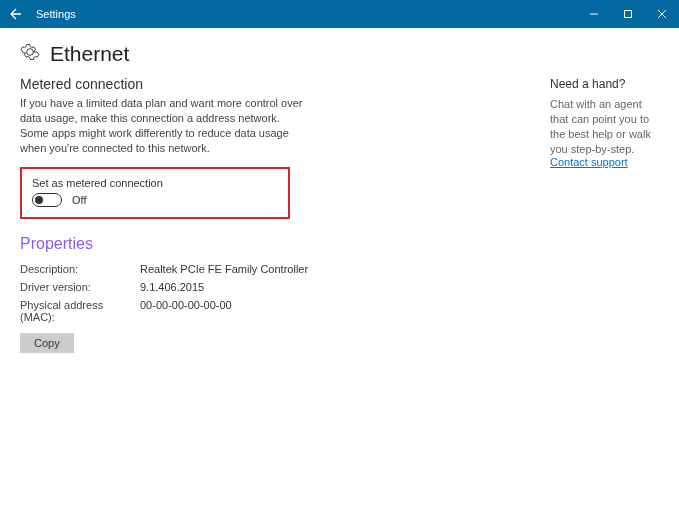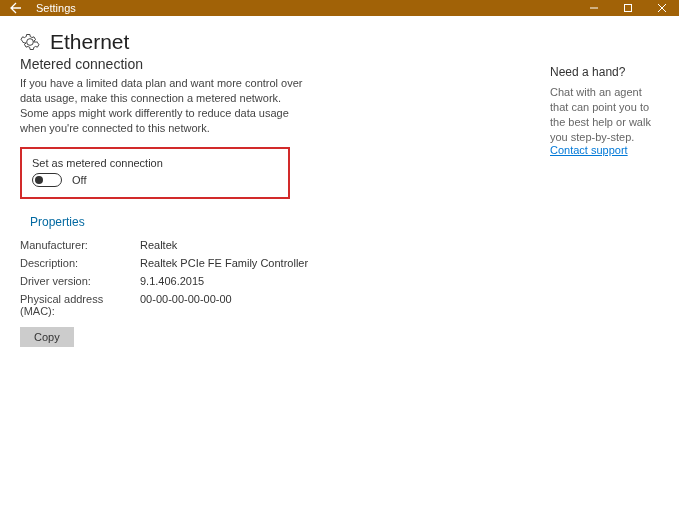--- a/index.html
+++ b/index.html
@@ -6,22 +6,22 @@
     body {
       font-family: "Segoe UI", sans-serif;
       background: #fff;
       width: 679px;
       height: 531px;
       overflow: hidden;
       font-size: 12px;
       color: #333;
     }
     .titlebar {
-      background: #a16207;
-      height: 16px;
+      background: #0369a1;
+      height: 28px;
       display: flex;
       align-items: center;
       color: #fff;
     }
     .back-btn {
       width: 32px;
       height: 24px;
       display: flex;
       align-items: center;
       justify-content: center;
@@ -51,23 +51,23 @@
     }
     .side {
       flex: 1;
       padding-left: 100px;
       padding-top: 35px;
       font-size: 11px;
       color: #666;
     }
     .page-header {
       display: flex;
-      align-items: center;
+      align-items: flex-start;
       gap: 10px;
-      margin-bottom: 2px;
+      margin-bottom: 10px;
     }
     .page-title {
       font-size: 21px;
       font-weight: 400;
       color: #222;
     }
     .section-h {
       font-size: 14px;
       font-weight: 400;
       color: #333;
@@ -111,25 +111,24 @@
       border-radius: 50%;
       position: absolute;
       left: 2px;
       top: 1.3px;
     }
     .toggle-state {
       font-size: 11px;
       color: #333;
     }
     .props-section-h {
-      font-size: 12px;
+      font-size: 16px;
       font-weight: 400;
-      color: #0369a1;
+      color: #8b5cf6;
       margin-bottom: 10px;
-      margin-left: 10px;
     }
     .props-table {
       font-size: 11px;
       color: #333;
     }
     .prop-row {
       display: flex;
       margin-bottom: 6px;
     }
     .prop-label {
@@ -202,39 +201,35 @@
   <div class="main">
 
     <div class="page-header">
       <svg width="20" height="20" viewBox="0 0 24 24">
         <path d="M12 8a4 4 0 100 8 4 4 0 000-8zm9 4a7 7 0 01-.1 1.2l2 1.6-2 3.4-2.4-.9a7 7 0 01-2 1.2l-.4 2.5h-4l-.4-2.5a7 7 0 01-2-1.2l-2.4.9-2-3.4 2-1.6A7 7 0 013 12a7 7 0 01.1-1.2l-2-1.6 2-3.4 2.4.9a7 7 0 012-1.2L7.9 3h4l.4 2.5a7 7 0 012 1.2l2.4-.9 2 3.4-2 1.6c.1.4.1.8.1 1.2z" fill="none" stroke="#444" stroke-width="1.2"></path>
       </svg>
       <div class="page-title">Ethernet</div>
     </div>
 
     <div class="section-h">Metered connection</div>
-    <div class="section-p">If you have a limited data plan and want more control over data usage, make this connection a metered network. Some apps might work differently to reduce data usage when you're connected to this network.</div>
+    <div class="section-p">If you have a limited data plan and want more control over data usage, make this connection a address network. Some apps might work differently to reduce data usage when you're connected to this network.</div>
 
     <div class="highlight-box">
       <div class="toggle-label">Set as metered connection</div>
       <div class="toggle-row">
         <div class="toggle">
           <div class="toggle-knob"></div>
         </div>
         <div class="toggle-state">Off</div>
       </div>
     </div>
 
     <div class="props-section-h">Properties</div>
     <div class="props-table">
       <div class="prop-row">
-        <div class="prop-label">Manufacturer:</div>
-        <div class="prop-val">Realtek</div>
-      </div>
-      <div class="prop-row">
         <div class="prop-label">Description:</div>
         <div class="prop-val">Realtek PCIe FE Family Controller</div>
       </div>
       <div class="prop-row">
         <div class="prop-label">Driver version:</div>
         <div class="prop-val">9.1.406.2015</div>
       </div>
       <div class="prop-row">
         <div class="prop-label">Physical address (MAC):</div>
         <div class="prop-val">00-00-00-00-00-00</div>

